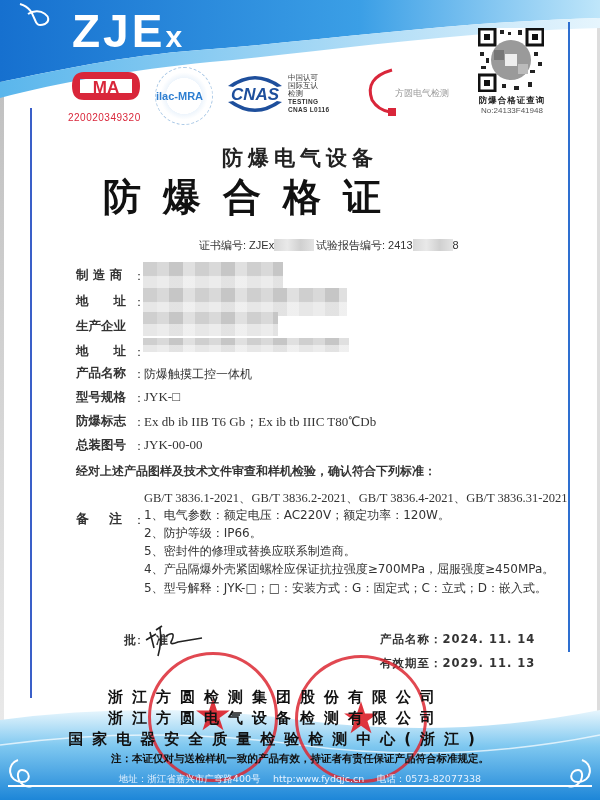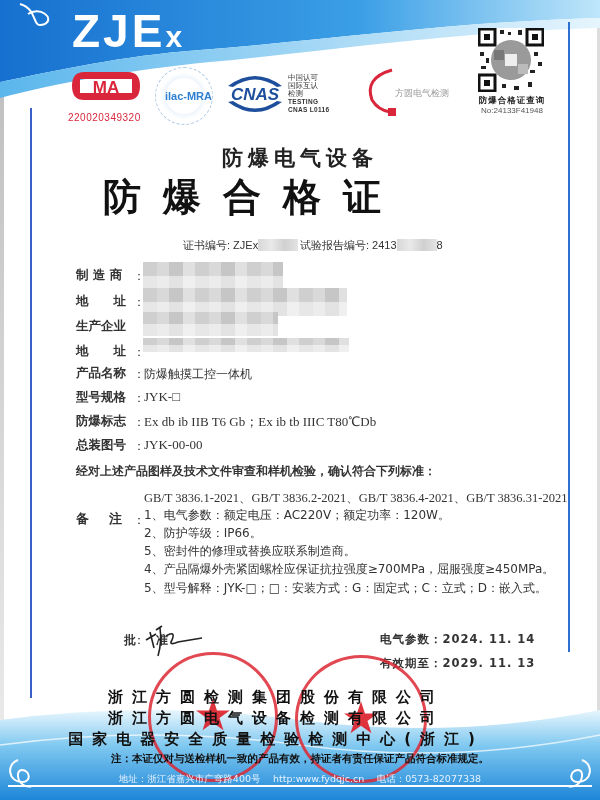--- a/index.html
+++ b/index.html
@@ -11,33 +11,33 @@
   .brand { left:72px; top:8px; font-family:"Liberation Sans", sans-serif; font-weight:bold; font-size:46px; color:#fff; letter-spacing:3px; line-height:46px; }
   .brand small { font-size:30px; letter-spacing:0; }
   .vline-left { left:30px; top:108px; width:2px; height:590px; background:#3a5fc8; }
   .vline-right { left:568px; top:22px; width:2px; height:630px; background:#2e6fd0; }
   .leftedge { left:0; top:0; width:4px; height:800px; background:linear-gradient(#bbb,#eee); }
   .rightedge { left:597px; top:0; width:3px; height:800px; background:#ddd; }
 
   
   .cma { left:70px; top:70px; width:72px; height:32px; }
   .cma-num { left:68px; top:112px; font-family:"Liberation Sans", sans-serif; font-size:10px; color:#d9263a; letter-spacing:0.5px; }
-  .ilac { left:155px; top:67px; width:58px; height:58px; border-radius:50%; border:1px dashed #a9c8e6; box-sizing:border-box; display:flex; align-items:center; justify-content:flex-end; font-family:"Liberation Sans", sans-serif; font-weight:bold; font-size:11px; color:#2f7fd1; background:radial-gradient(circle,#fff 45%,#eef5fc 46%,#fff 60%); }
+  .ilac { left:155px; top:67px; width:58px; height:58px; border-radius:50%; border:1px dashed #a9c8e6; box-sizing:border-box; display:flex; align-items:center; justify-content:flex-start; font-family:"Liberation Sans", sans-serif; font-weight:bold; font-size:11px; color:#2f7fd1; background:radial-gradient(circle,#fff 45%,#eef5fc 46%,#fff 60%); }
   .cnas { left:222px; top:72px; width:66px; height:44px; }
   .cnas-txt { left:288px; top:74px; font-size:7.5px; line-height:8px; color:#333; }
   .cnas-txt b { font-family:"Liberation Sans", sans-serif; font-size:6.5px; display:block; letter-spacing:0.3px; }
   .fy-logo { left:362px; top:66px; width:100px; height:55px; }
   .qr { left:478px; top:28px; width:66px; height:64px; }
   .qr-label { left:474px; top:95px; width:76px; text-align:center; font-size:8.5px; color:#222; font-weight:bold; letter-spacing:1px; }
   .qr-no { left:474px; top:106px; width:76px; text-align:center; font-family:"Liberation Sans", sans-serif; font-size:8px; color:#555; }
 
   
   .subtitle { left:0; width:600px; top:144px; text-align:center; font-size:21px; font-weight:bold; letter-spacing:5px; color:#222; }
   .title { left:0; width:484px; top:172px; text-align:center; font-size:38px; font-weight:bold; letter-spacing:22px; color:#111; padding-left:22px; box-sizing:border-box; }
-  .numbers { top:238px; font-family:"Liberation Sans", sans-serif; font-size:11px; color:#333; }
+  .numbers { top:238px; font-family:"Liberation Sans", sans-serif; font-size:11px; color:#333;margin-left:16px; }
   .mask { display:inline-block; height:12px; vertical-align:-2px; background:linear-gradient(90deg,#d8d8d8,#e9e9e9,#d0d0d0,#e4e4e4); }
 
   
   .field { left:76px; font-size:12.5px; font-weight:bold; color:#333; width:70px; }
   .colon { left:133px; font-size:12px; color:#333; }
   .val { left:144px; font-family:"Liberation Serif", serif; font-size:13px; color:#333; }
   .val.cn { font-family:"DejaVu Sans", sans-serif; font-size:12px; }
   .blur { left:143px; height:30px; background:
       linear-gradient(180deg, rgba(255,255,255,0) 0%, rgba(255,255,255,0) 48%, rgba(255,255,255,0.5) 52%),
       repeating-linear-gradient(90deg,#cfcfcf 0 14px,#d9d9d9 14px 26px,#c6c6c6 26px 40px,#e0e0e0 40px 52px); }
@@ -200,21 +200,21 @@
 <div class="abs note" style="top:525px;">2、防护等级：IP66。</div>
 <div class="abs note" style="top:543px;">5、密封件的修理或替换应联系制造商。</div>
 <div class="abs note" style="top:561px;">4、产品隔爆外壳紧固螺栓应保证抗拉强度≥700MPa，屈服强度≥450MPa。</div>
 <div class="abs note" style="top:580px;">5、型号解释：JYK-□；□：安装方式：G：固定式；C：立式；D：嵌入式。</div>
 
 <div class="abs approve">批准</div>
 <div class="abs approve-colon">：</div>
 <svg class="abs sign" viewBox="0 0 70 36">
   <path d="M4 18 L14 12 M8 10 L12 26 M14 8 L20 4 M18 6 Q20 20 16 34 M24 14 Q34 8 30 18 Q26 24 36 20 L60 16" stroke="#222" stroke-width="1.6" fill="none"></path>
 </svg>
-<div class="abs date" style="top:632px;"><span>电气参数：</span><span>2024. 11. 14</span></div>
+<div class="abs date" style="top:632px;"><span>产品名称：</span><span>2024. 11. 14</span></div>
 <div class="abs date" style="top:656px;"><span>有效期至：</span><span>2029. 11. 13</span></div>
 
 <svg class="abs bottom" viewBox="0 0 600 110">
   <defs>
     <linearGradient id="fb" x1="0" y1="0" x2="0" y2="1">
       <stop offset="0" stop-color="#e8f6fd"></stop>
       <stop offset="0.4" stop-color="#7fc8f0"></stop>
       <stop offset="1" stop-color="#1d86d8"></stop>
     </linearGradient>
   </defs>

